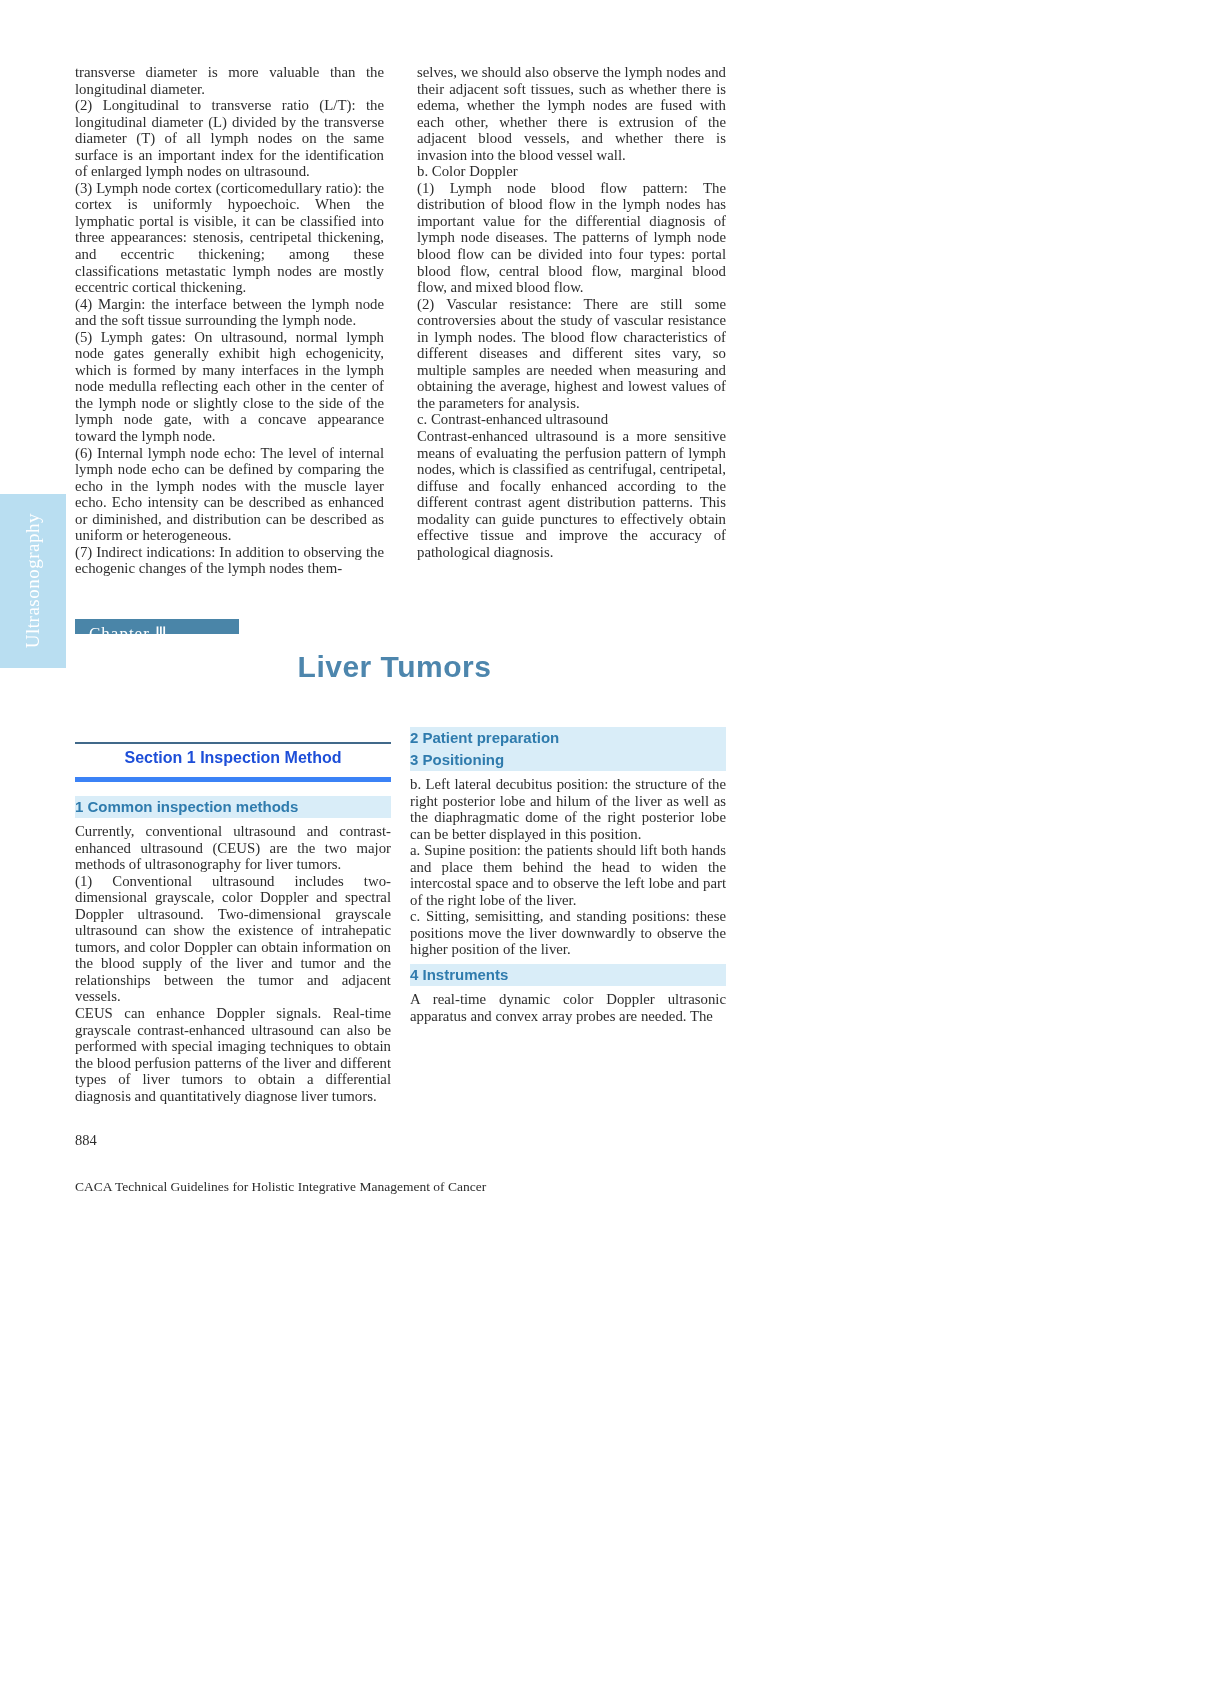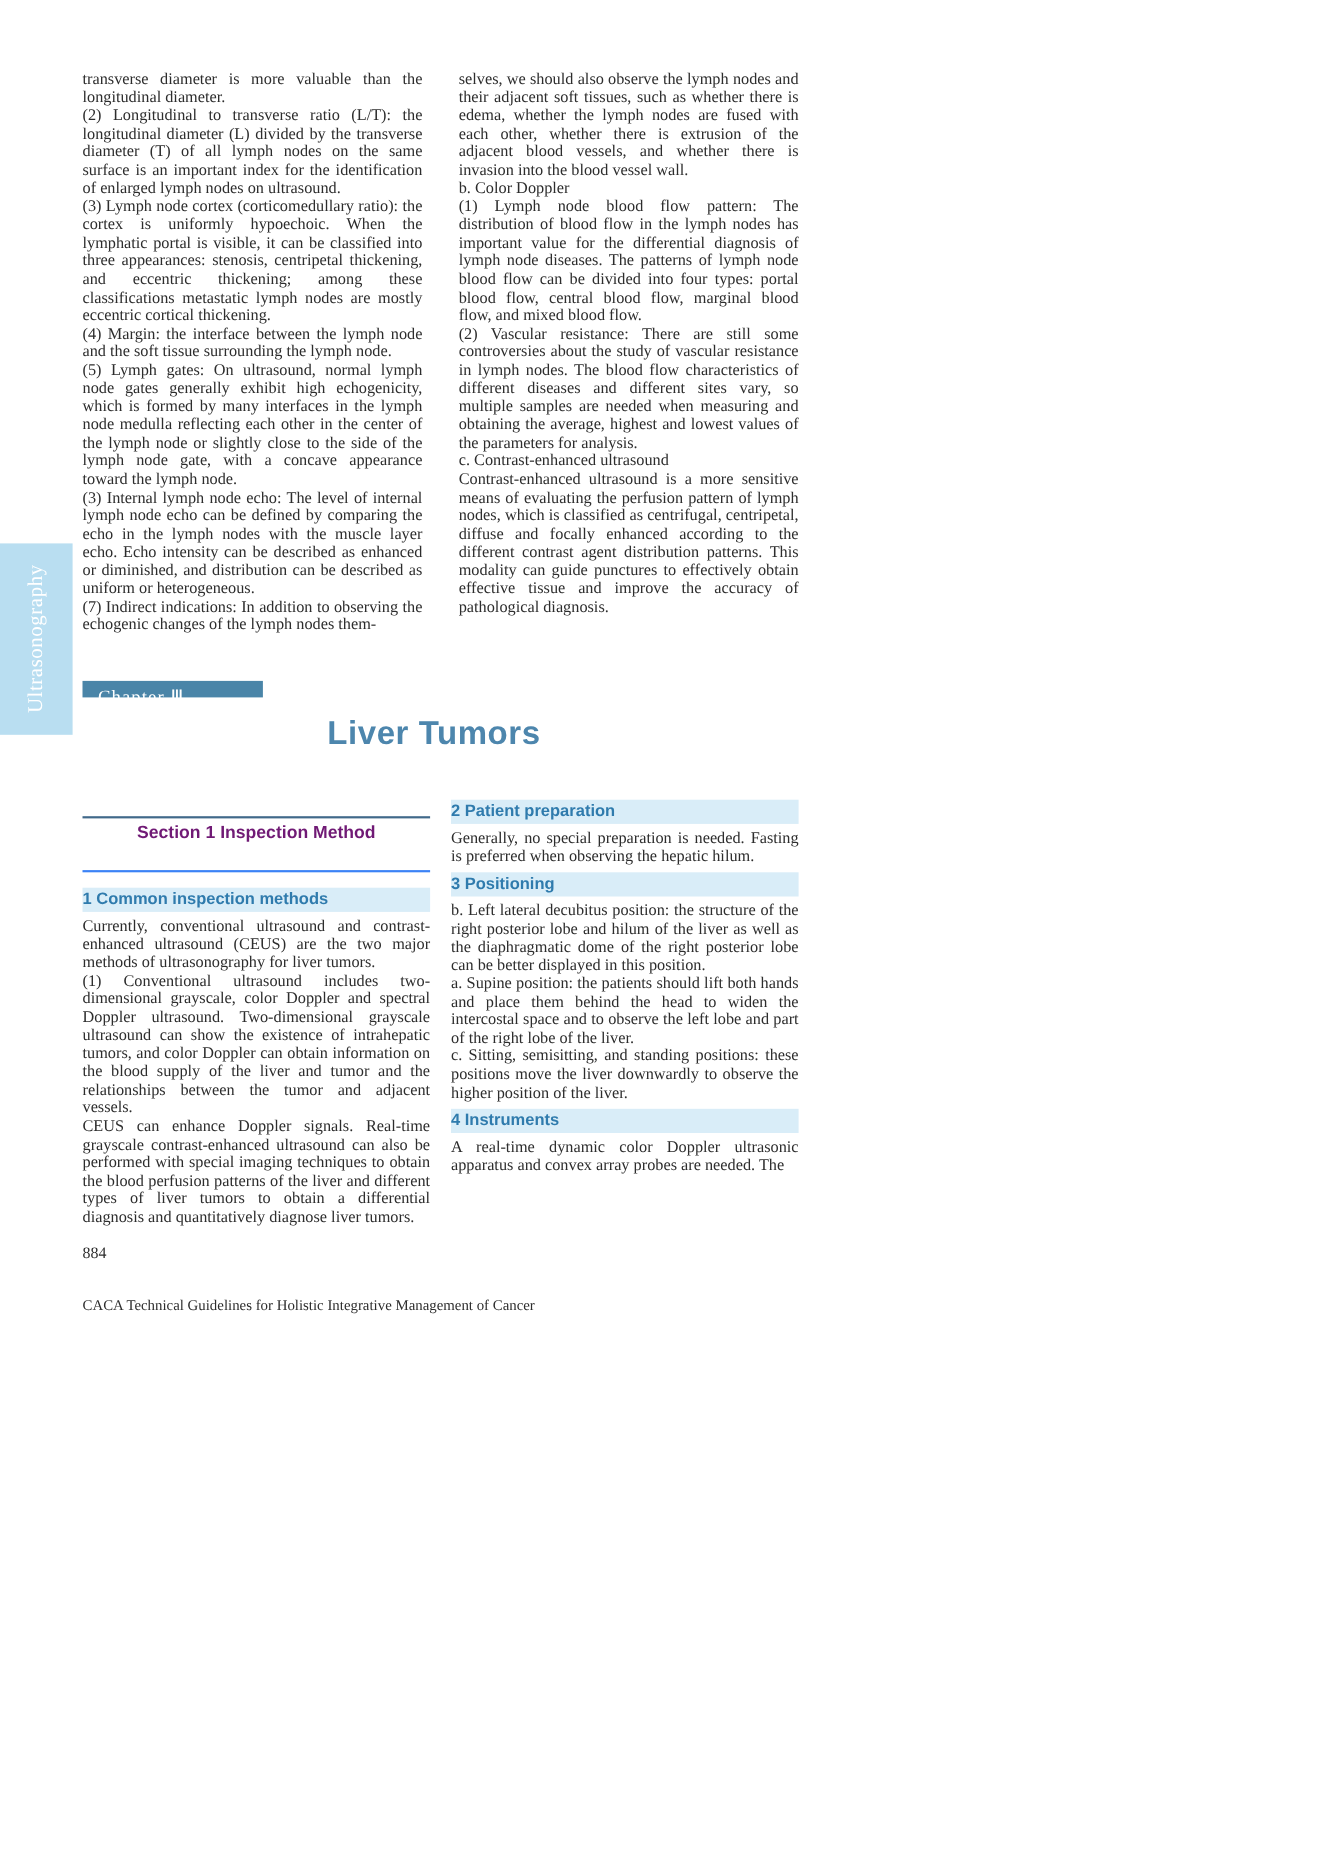--- a/index.html
+++ b/index.html
@@ -40,24 +40,24 @@
     position:absolute; left:69px; top:650px; width:651px;
     text-align:center; font-family:"Liberation Sans", sans-serif;
     font-weight:bold; font-size:30px; color:#4d86ad; letter-spacing:0.5px;
   }
 
   
   .col-left-lower  { position:absolute; left:75px;  top:742px; width:316px; }
   .col-right-lower { position:absolute; left:410px; top:727px; width:316px; }
 
   .section-head {
-    border-top:2px solid #41698a; border-bottom:2px solid #3b82f6;
-    padding:5px 0 24px; text-align:center;
+    border-top:2px solid #41698a; border-bottom:5px solid #3b82f6;
+    padding:5px 0 10px; text-align:center;
     font-family:"Liberation Sans", sans-serif; font-weight:bold;
-    font-size:16px; color:#701a75;
+    font-size:16px; color:#1d4ed8;
   }
   .strip {
     background:#d9edf8; text-align:left;
     font-family:"Liberation Sans", sans-serif; font-weight:bold;
     font-size:15px; color:#2f7bad; padding:2px 0 3px;
   }
   .col-left-lower .strip { margin-top:14px; }
   .col-left-lower .body-text { margin-top:5px; }
   .col-right-lower .strip + .body-text,
   .col-right-lower .body-text { margin-top:5px; }
@@ -76,21 +76,21 @@
 
 <div class="canvas">
 
   <div class="top-columns">
     <div class="col body-text">
       <p>transverse diameter is more valuable than the longitudinal diameter.</p>
       <p>(2) Longitudinal to transverse ratio (L/T): the longitudinal diameter (L) divided by the transverse diameter (T) of all lymph nodes on the same surface is an important index for the identification of enlarged lymph nodes on ultrasound.</p>
       <p>(3) Lymph node cortex (corticomedullary ratio): the cortex is uniformly hypoechoic. When the lymphatic portal is visible, it can be classified into three appearances: stenosis, centripetal thickening, and eccentric thickening; among these classifications metastatic lymph nodes are mostly eccentric cortical thickening.</p>
       <p>(4) Margin: the interface between the lymph node and the soft tissue surrounding the lymph node.</p>
       <p>(5) Lymph gates: On ultrasound, normal lymph node gates generally exhibit high echogenicity, which is formed by many interfaces in the lymph node medulla reflecting each other in the center of the lymph node or slightly close to the side of the lymph node gate, with a concave appearance toward the lymph node.</p>
-      <p>(3) Internal lymph node echo: The level of internal lymph node echo can be defined by comparing the echo in the lymph nodes with the muscle layer echo. Echo intensity can be described as enhanced or diminished, and distribution can be described as uniform or heterogeneous.</p>
+      <p>(6) Internal lymph node echo: The level of internal lymph node echo can be defined by comparing the echo in the lymph nodes with the muscle layer echo. Echo intensity can be described as enhanced or diminished, and distribution can be described as uniform or heterogeneous.</p>
       <p>(7) Indirect indications: In addition to observing the echogenic changes of the lymph nodes them-</p>
     </div>
     <div class="col body-text">
       <p>selves, we should also observe the lymph nodes and their adjacent soft tissues, such as whether there is edema, whether the lymph nodes are fused with each other, whether there is extrusion of the adjacent blood vessels, and whether there is invasion into the blood vessel wall.</p>
       <p>b. Color Doppler</p>
       <p>(1) Lymph node blood flow pattern: The distribution of blood flow in the lymph nodes has important value for the differential diagnosis of lymph node diseases. The patterns of lymph node blood flow can be divided into four types: portal blood flow, central blood flow, marginal blood flow, and mixed blood flow.</p>
       <p>(2) Vascular resistance: There are still some controversies about the study of vascular resistance in lymph nodes. The blood flow characteristics of different diseases and different sites vary, so multiple samples are needed when measuring and obtaining the average, highest and lowest values of the parameters for analysis.</p>
       <p>c. Contrast-enhanced ultrasound</p>
       <p>Contrast-enhanced ultrasound is a more sensitive means of evaluating the perfusion pattern of lymph nodes, which is classified as centrifugal, centripetal, diffuse and focally enhanced according to the different contrast agent distribution patterns. This modality can guide punctures to effectively obtain effective tissue and improve the accuracy of pathological diagnosis.</p>
     </div>
@@ -108,23 +108,20 @@
     <div class="strip">1 Common inspection methods</div>
     <div class="body-text">
       <p>Currently, conventional ultrasound and contrast-enhanced ultrasound (CEUS) are the two major methods of ultrasonography for liver tumors.</p>
       <p>(1) Conventional ultrasound includes two-dimensional grayscale, color Doppler and spectral Doppler ultrasound. Two-dimensional grayscale ultrasound can show the existence of intrahepatic tumors, and color Doppler can obtain information on the blood supply of the liver and tumor and the relationships between the tumor and adjacent vessels.</p>
       <p>CEUS can enhance Doppler signals. Real-time grayscale contrast-enhanced ultrasound can also be performed with special imaging techniques to obtain the blood perfusion patterns of the liver and different types of liver tumors to obtain a differential diagnosis and quantitatively diagnose liver tumors.</p>
     </div>
   </div>
 
   <div class="col-right-lower">
     <div class="strip">2 Patient preparation</div>
-    <div class="body-text">
-      <p>Generally, no special preparation is needed. Fasting is preferred when observing the hepatic hilum.</p>
-    </div>
     <div class="strip">3 Positioning</div>
     <div class="body-text">
       <p>b. Left lateral decubitus position: the structure of the right posterior lobe and hilum of the liver as well as the diaphragmatic dome of the right posterior lobe can be better displayed in this position.</p>
       <p>a. Supine position: the patients should lift both hands and place them behind the head to widen the intercostal space and to observe the left lobe and part of the right lobe of the liver.</p>
       <p>c. Sitting, semisitting, and standing positions: these positions move the liver downwardly to observe the higher position of the liver.</p>
     </div>
     <div class="strip">4 Instruments</div>
     <div class="body-text">
       <p>A real-time dynamic color Doppler ultrasonic apparatus and convex array probes are needed. The</p>
     </div>

